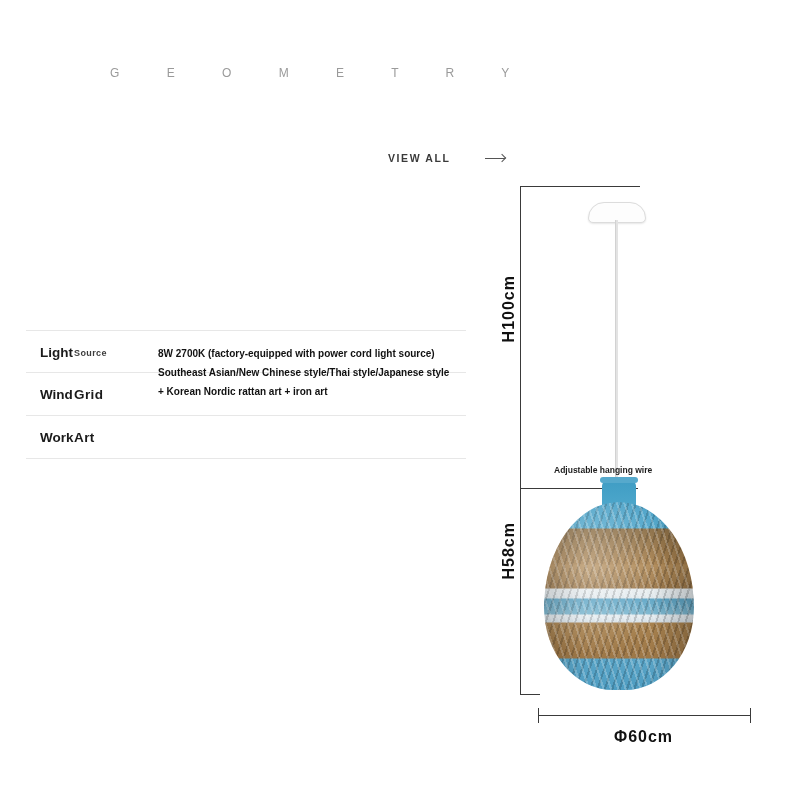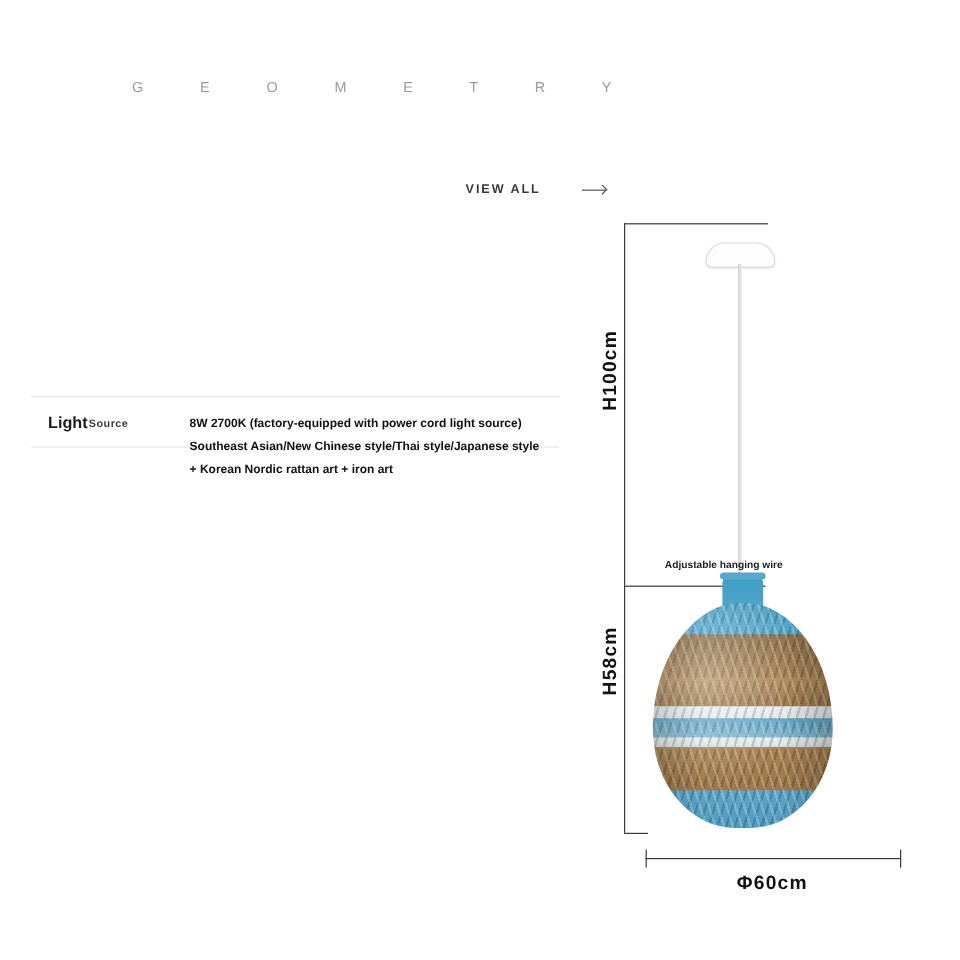--- a/index.html
+++ b/index.html
@@ -306,21 +306,31 @@
 </div>
 
 <div class="spec-table">
 
   <div class="spec-row">
     <div class="spec-label-main">Light</div>
     <div class="spec-label-sub">Source</div>
     <div class="spec-value"></div>
   </div>
 
-
+  <div class="spec-row">
+    <div class="spec-label-main">Wind</div>
+    <div class="spec-label-sub big">Grid</div>
+    <div class="spec-value"></div>
+  </div>
+
+  <div class="spec-row">
+    <div class="spec-label-main">Work</div>
+    <div class="spec-label-sub big">Art</div>
+    <div class="spec-value"></div>
+  </div>
 
 
 </div>
 
 <div class="desc-block">8W 2700K (factory-equipped with power cord light source) Southeast Asian/New Chinese style/Thai style/Japanese style + Korean Nordic rattan art + iron art</div>
 
 <div class="diagram">
 
   <div class="tick-h" style="left:50px; top:16px; width:120px;"></div>
   <div class="dim-v-line" style="left:50px; top:16px; height:302px;"></div>

